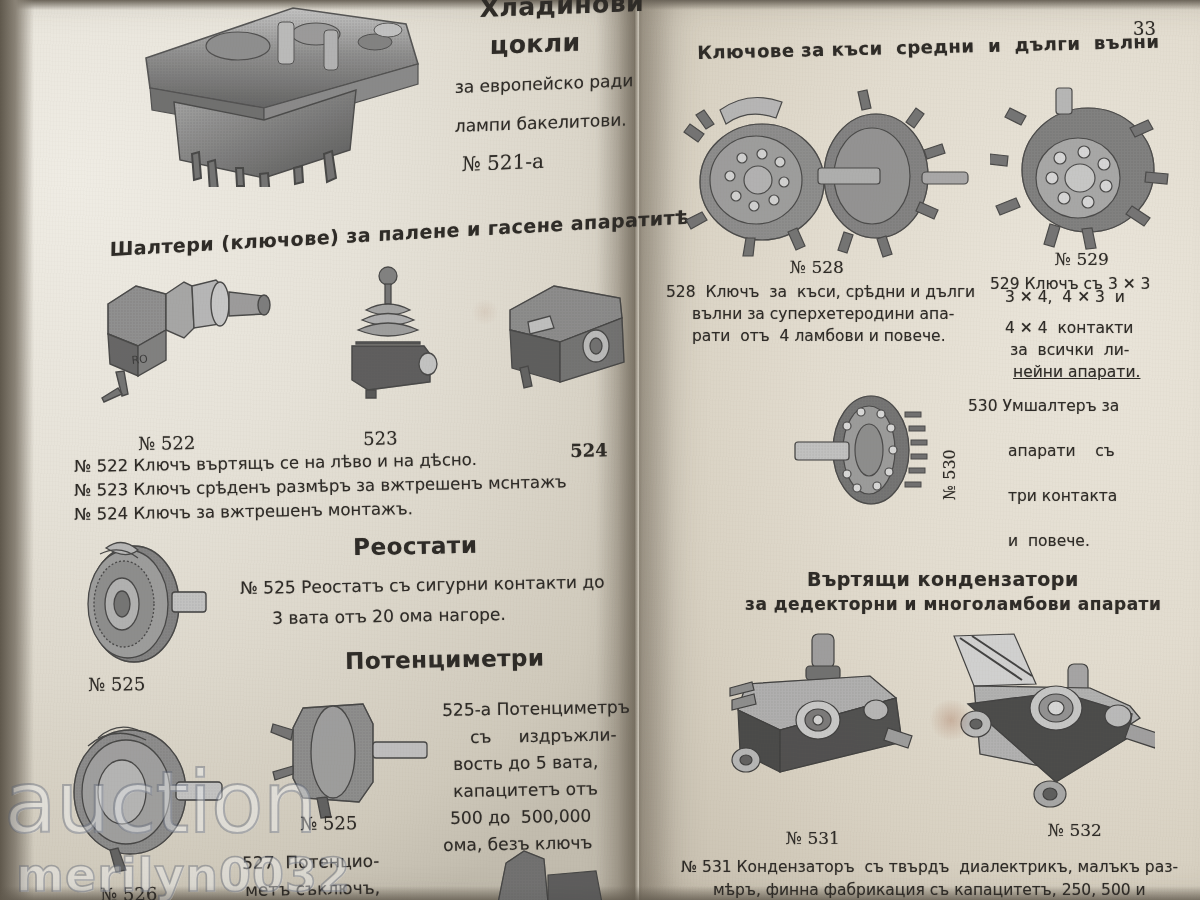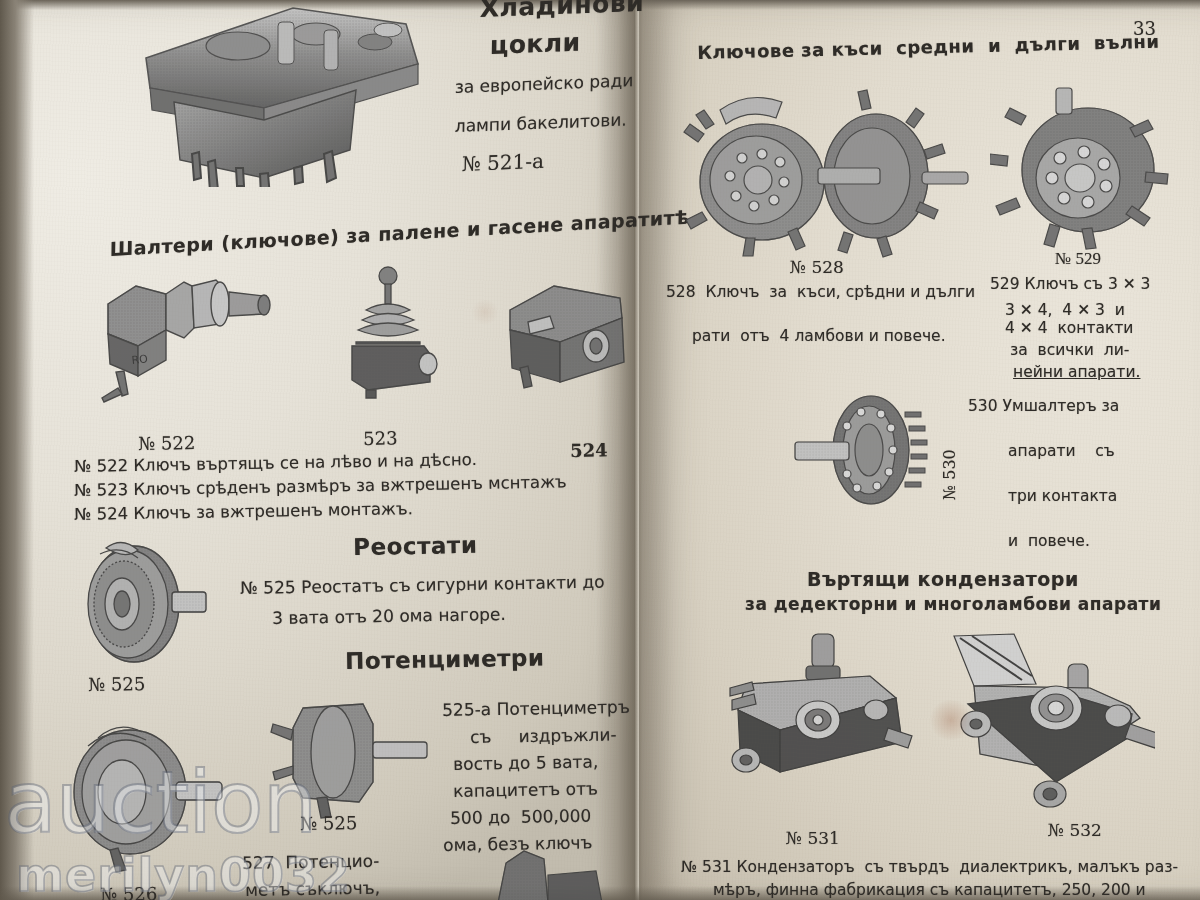--- a/index.html
+++ b/index.html
@@ -389,27 +389,28 @@
           <path d="M102 142 l4 20 l-10 1 l-4 -20 Z"></path>
           <path d="M60 138 l-6 20 l10 3 l6 -20 Z"></path>
           <path d="M26 112 l-20 8 l4 9 l20 -8 Z"></path>
           <path d="M18 70 l-18 -2 l-1 10 l18 2 Z"></path>
         </g>
       </g>
     </svg>
   </div>
 
   <div class="txt serifish" style="left:790px;top:257px;font-size:17px;">№ 528</div>
-  <div class="txt serifish" style="left:1055px;top:249px;font-size:17px;font-family:Liberation Serif, serif;">№ 529</div>
+  <div class="txt serifish" style="left:1055px;top:249px;font-size:17px;">№ 529</div>
 
   <div class="txt" style="left:666px;top:283px;font-size:15.5px;">528  Ключъ  за  къси, срѣдни и дълги</div>
+  <div class="txt" style="left:692px;top:305px;font-size:15.5px;">вълни за суперхетеродини апа-</div>
   <div class="txt" style="left:692px;top:327px;font-size:15.5px;">рати  отъ  4 ламбови и повече.</div>
 
   <div class="txt" style="left:990px;top:275px;font-size:15.5px;">529 Ключъ съ 3 ✕ 3</div>
-  <div class="txt" style="left:1005px;top:301px;font-size:15.5px;">3 ✕ 4,  4 ✕ 3  и</div>
+  <div class="txt" style="left:1005px;top:288px;font-size:15.5px;">3 ✕ 4,  4 ✕ 3  и</div>
   <div class="txt" style="left:1005px;top:319px;font-size:15.5px;">4 ✕ 4  контакти</div>
   <div class="txt" style="left:1010px;top:341px;font-size:15.5px;">за  всички  ли-</div>
   <div class="txt" style="left:1013px;top:363px;font-size:15.5px;text-decoration:underline;">нейни апарати.</div>
 
   <div class="cut" style="left:785px;top:388px;width:150px;height:125px;">
     <svg viewBox="0 0 150 125" width="150" height="125">
       <g stroke="#3f3c36" stroke-width="1.2">
         <ellipse cx="86" cy="62" rx="38" ry="54" fill="#6f6c65"></ellipse>
         <ellipse cx="86" cy="62" rx="38" ry="54" fill="url(#dots)" opacity=".55"></ellipse>
         <ellipse cx="84" cy="62" rx="26" ry="44" fill="#9b978e"></ellipse>
@@ -496,21 +497,21 @@
         <ellipse cx="110" cy="162" rx="16" ry="13" fill="#a8a49b"></ellipse>
         <ellipse cx="110" cy="162" rx="7" ry="6" fill="#55524c"></ellipse>
       </g>
     </svg>
   </div>
 
   <div class="txt serifish" style="left:786px;top:828px;font-size:17px;">№ 531</div>
   <div class="txt serifish" style="left:1048px;top:820px;font-size:17px;text-align:right;">№ 532</div>
 
   <div class="txt" style="left:681px;top:858px;font-size:15.5px;">№ 531 Кондензаторъ  съ твърдъ  диалектрикъ, малъкъ раз-</div>
-  <div class="txt" style="left:713px;top:881px;font-size:15.5px;">мѣръ, финна фабрикация съ капацитетъ, 250, 200 и</div>
+  <div class="txt" style="left:713px;top:881px;font-size:15.5px;">мѣръ, финна фабрикация съ капацитетъ, 250, 500 и</div>
 
   <div class="stain" style="left:928px;top:700px;width:46px;height:40px;"></div>
   <div class="stain" style="left:470px;top:300px;width:30px;height:24px;opacity:.35;"></div>
 
   <div class="grain"></div>
 
   <div class="wm wm-a" style="left:4px;top:752px;">auction</div>
   <div class="wm wm-m" style="left:16px;top:848px;">merilyn0032</div>
 
 </div>

